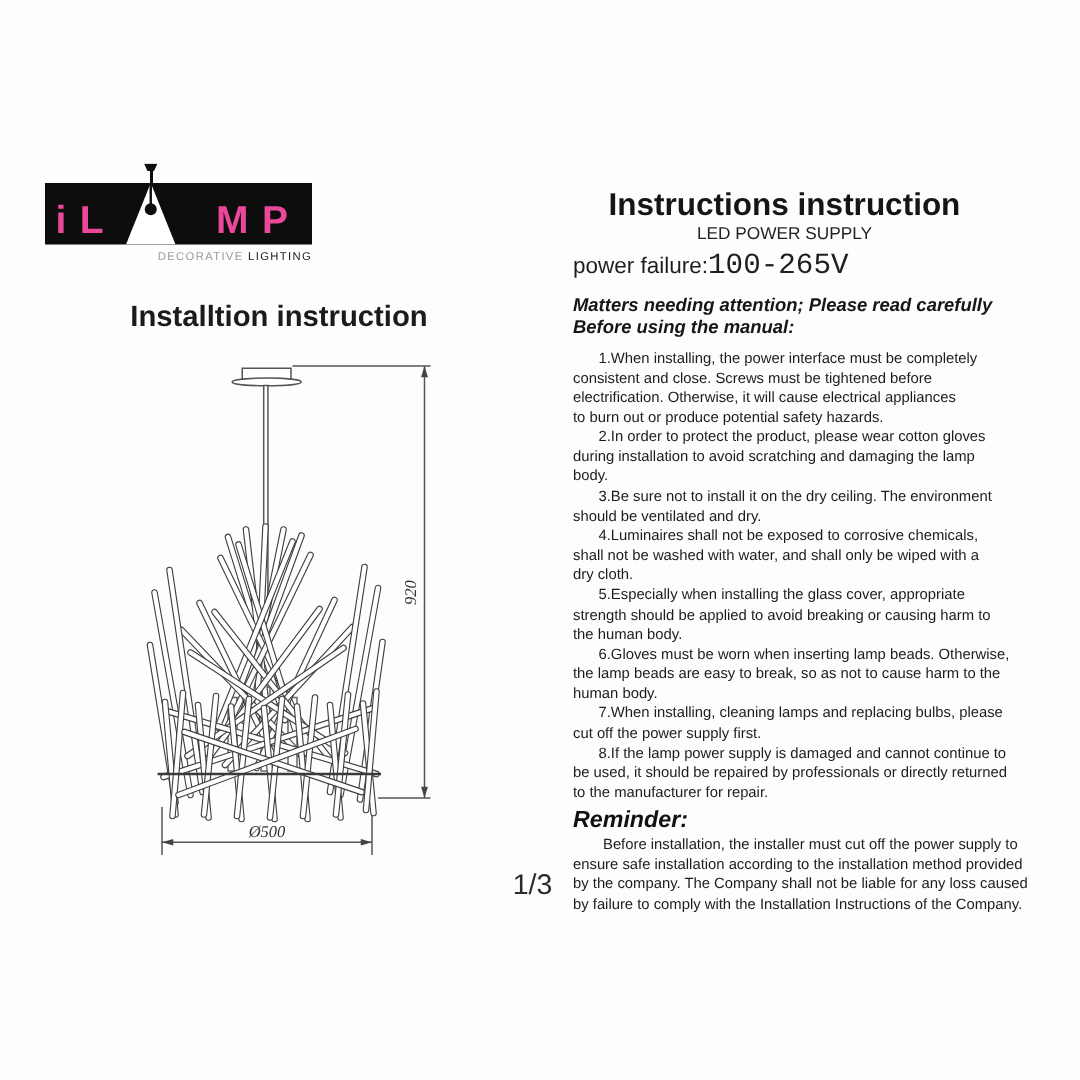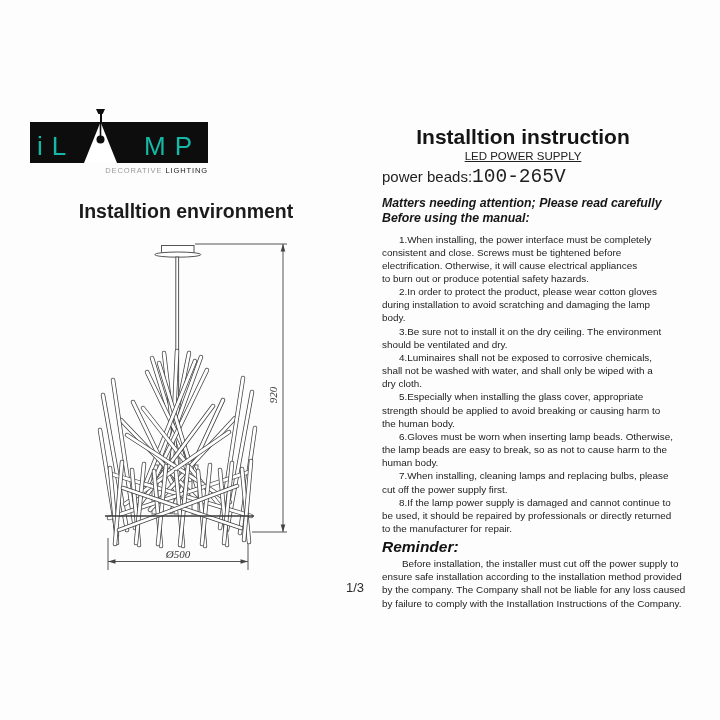--- a/index.html
+++ b/index.html
@@ -5,43 +5,43 @@
   html,body{margin:0;padding:0;background:#fff;}
   #page{position:relative;width:720px;height:720px;background:#fdfdfd;overflow:hidden;
         font-family:"Liberation Sans",sans-serif;color:#1e1e1e;}
 
   
   .logo-wrap{position:absolute;left:30px;top:122px;width:178px;height:41px;}
   .logo-box{position:absolute;left:0;top:0;width:178px;height:41px;background:#0d0d0d;}
   .logo-cord{position:absolute;left:69.5px;top:-9px;width:2.4px;height:10px;background:#0d0d0d;}
   .logo-cord-cap{position:absolute;left:66px;top:-13px;width:9px;height:5px;background:#0d0d0d;
                  clip-path:polygon(0 0,100% 0,74% 100%,26% 100%);}
-  .logo-letters{position:absolute;bottom:4px;font-weight:normal;font-size:26px;color:#14b8a6;
+  .logo-letters{position:absolute;bottom:4px;font-weight:bold;font-size:26px;color:#ec4899;
                 letter-spacing:9px;line-height:1;}
   .logo-il{left:7px;}
   .logo-mp{left:114px;}
   .logo-tri{position:absolute;left:54px;top:0;}
   .tagline{position:absolute;left:30px;top:166px;width:178px;text-align:right;
            font-size:7.5px;letter-spacing:0.9px;white-space:nowrap;}
   .tag-light{color:#9a9a9a;}
   .tag-bold{color:#1a1a1a;font-weight:normal;}
 
   
   .left-heading{position:absolute;left:26px;top:200px;width:320px;text-align:center;
                 font-size:19.5px;font-weight:bold;color:#1b1b1b;}
   .drawing{position:absolute;left:55px;top:230px;}
   .dim-label{font-family:"Liberation Serif",serif;font-style:italic;font-size:11px;fill:#333;}
   .page-num{position:absolute;left:330px;top:580px;width:50px;text-align:center;
-            font-size:13px;color:#2b2b2b;}
+            font-size:19px;color:#2b2b2b;}
 
   
   .right-col{position:absolute;left:382px;top:126px;width:340px;}
   .r-title{width:282px;text-align:center;font-size:21px;font-weight:bold;line-height:1.05;
            color:#151515;}
-  .r-subtitle{width:282px;text-align:center;font-size:11.5px;color:#222;margin-top:2px;text-decoration:underline;}
+  .r-subtitle{width:282px;text-align:center;font-size:11.5px;color:#222;margin-top:2px;}
   .power-line{margin-top:6px;line-height:1;}
   .power-label{font-size:15px;}
   .power-value{font-size:19.5px;font-family:Liberation Mono, monospace;}
   .attention{margin-top:8px;font-weight:bold;font-style:italic;font-size:12.3px;
              line-height:15px;white-space:pre-line;color:#161616;}
   .paras{margin-top:7px;}
   .paras p{margin:0;font-size:9.9px;line-height:13.15px;white-space:pre-line;
            text-indent:17px;color:#1c1c1c;}
   .reminder-h{margin:3px 0 1px 0;font-weight:bold;font-style:italic;font-size:15.5px;color:#111;}
   .reminder-b{margin:0;font-size:9.9px;line-height:13.15px;white-space:pre-line;
@@ -63,21 +63,21 @@
         <circle cx="16.5" cy="17.5" r="4" fill="#0d0d0d"></circle>
       </svg>
       <span class="logo-letters logo-mp" style="position:absolute;">MP</span>
     </div>
   </div>
   <div class="tagline">
     <span class="tag-light">DECORATIVE</span>
     <span class="tag-bold">LIGHTING</span>
   </div>
 
-  <div class="left-heading">Installtion environment</div>
+  <div class="left-heading">Installtion instruction</div>
 
   <svg class="drawing" width="250" height="350" viewBox="0 0 250 350">
     <g stroke="#555" stroke-width="1" fill="none">
 
       <line x1="140" y1="14" x2="232" y2="14"></line>
       <line x1="197" y1="302" x2="232" y2="302"></line>
       <line x1="228" y1="14" x2="228" y2="302"></line>
       <line x1="53" y1="308" x2="53" y2="340"></line>
       <line x1="193" y1="308" x2="193" y2="340"></line>
       <line x1="53" y1="331.5" x2="193" y2="331.5"></line>
@@ -336,24 +336,24 @@
 
     <line x1="50" y1="286" x2="199" y2="286" stroke="#3a3a3a" stroke-width="1.7"></line>
 
     <text class="dim-label" x="222" y="165" transform="rotate(-90 222 165)" text-anchor="middle">920</text>
     <text class="dim-label" x="123" y="328" text-anchor="middle">Ø500</text>
   </svg>
 
   <div class="page-num">1/3</div>
 
   <div class="right-col">
-    <div class="r-title">Installtion instruction</div>
+    <div class="r-title">Instructions instruction</div>
     <div class="r-subtitle">LED POWER SUPPLY</div>
     <div class="power-line">
-      <span class="power-label">power beads:</span><span class="power-value">100-265V</span>
+      <span class="power-label">power failure:</span><span class="power-value">100-265V</span>
     </div>
     <div class="attention">Matters needing attention; Please read carefully
 Before using the manual:</div>
     <div class="paras">
       <p>1.When installing, the power interface must be completely
 consistent and close. Screws must be tightened before
 electrification. Otherwise, it will cause electrical appliances
 to burn out or produce potential safety hazards.</p>
       <p>2.In order to protect the product, please wear cotton gloves
 during installation to avoid scratching and damaging the lamp

